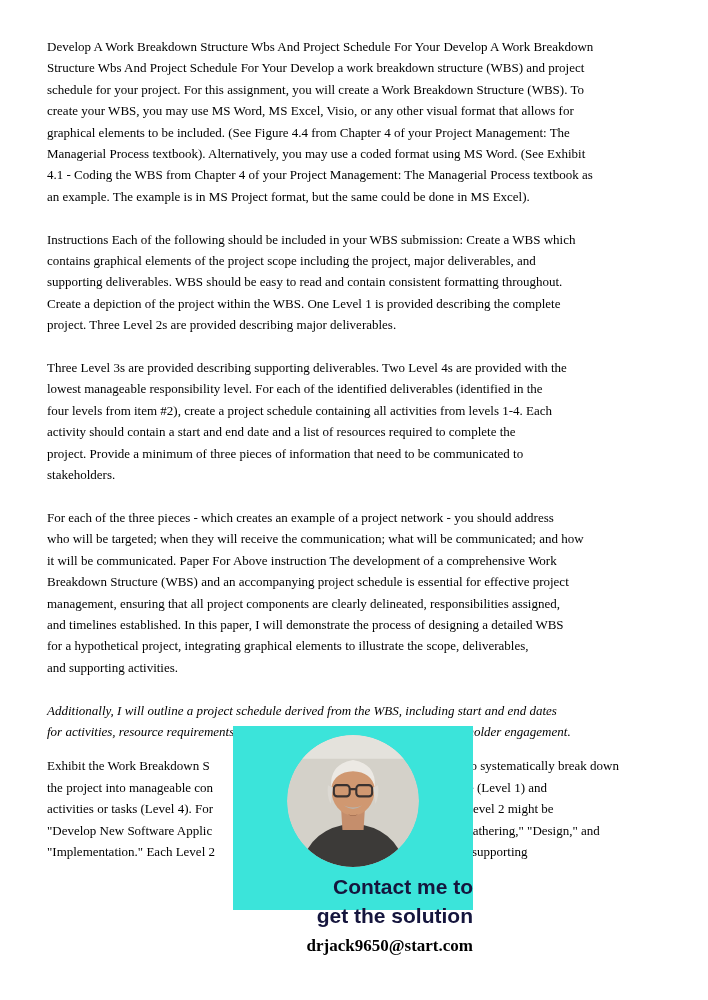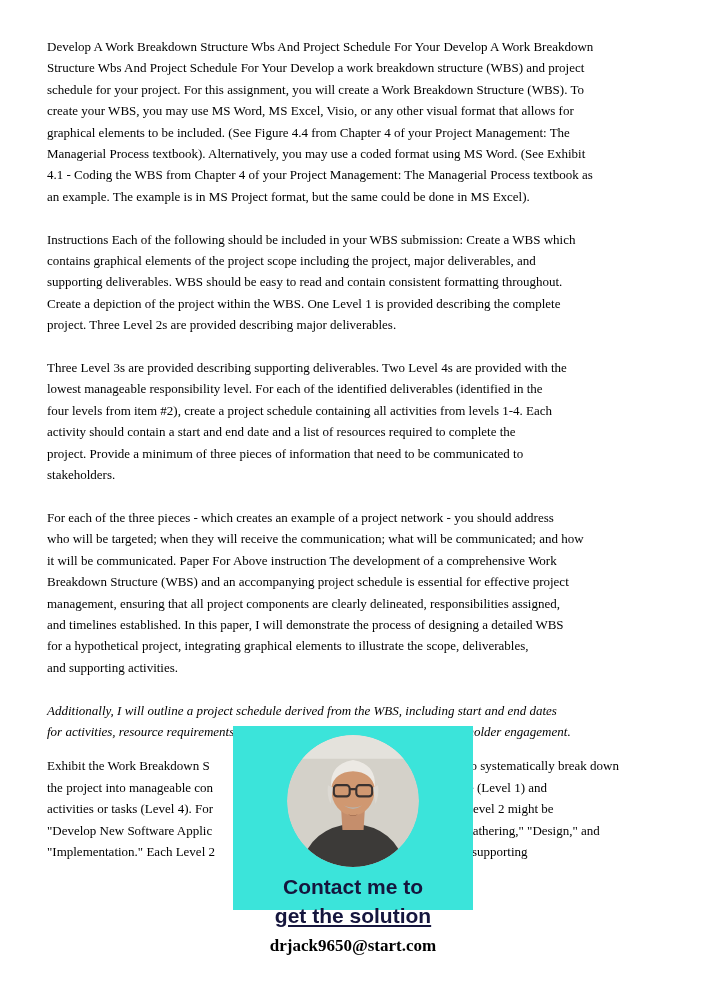--- a/index.html
+++ b/index.html
@@ -29,21 +29,21 @@
     white-space: nowrap;
   }
   .split-line .frag-right {
     position: absolute;
     left: 408px; top: 0;
   }
   .promo {
     position: absolute;
     left: 233px; top: 726px;
     width: 240px; height: 184px;
-    text-align: center;
+    text-align: right;
     box-sizing: border-box;
     padding-top: 9px;
   }
   .avatar {
     width: 132px; height: 132px;
     margin: 0 auto;
     border-radius: 50%;
     overflow: hidden;
     display: block;
   }
@@ -145,15 +145,15 @@
         <path d="M69 38 Q70 46 67 52 L65 40 Z" fill="#dcd9d3"></path>
         <rect x="35.5" y="38" width="12" height="8.5" rx="2.5" fill="none" stroke="#3a3230" stroke-width="1.6"></rect>
         <rect x="52.5" y="38" width="12" height="8.5" rx="2.5" fill="none" stroke="#3a3230" stroke-width="1.6"></rect>
         <line x1="47.5" y1="41" x2="52.5" y2="41" stroke="#3a3230" stroke-width="1.6"></line>
         <path d="M43 53.5 Q50 56.5 57 53.5 Q50 58.5 43 53.5 Z" fill="#b9b2aa"></path>
         <path d="M46 60 Q50 61.5 54 60 Q50 62.5 46 60 Z" fill="#8f5d43"></path>
       </g>
     </svg>
   </span>
   <div class="promo-heading" style="color: rgb(21, 21, 61);">Contact me to</div>
-  <div class="promo-heading" style="margin-top: 0px; color: rgb(21, 21, 61); text-decoration: underline;">get the solution</div>
+  <div class="promo-heading" style="margin-top: 0px; color: rgb(21, 21, 61);">get the solution</div>
   <div class="promo-email">drjack9650@start.com</div>
 </div>
 
 </body></html>

